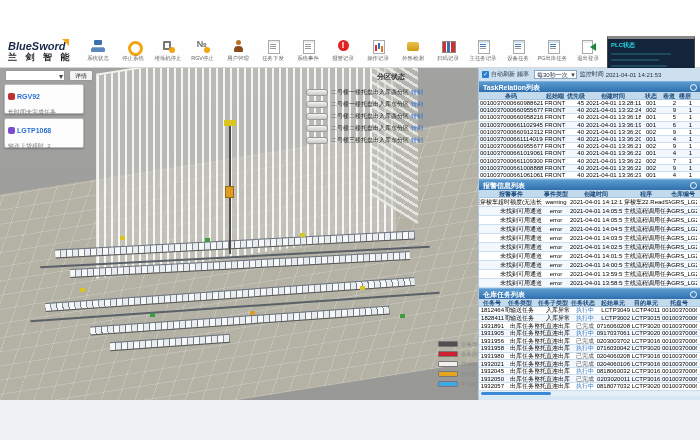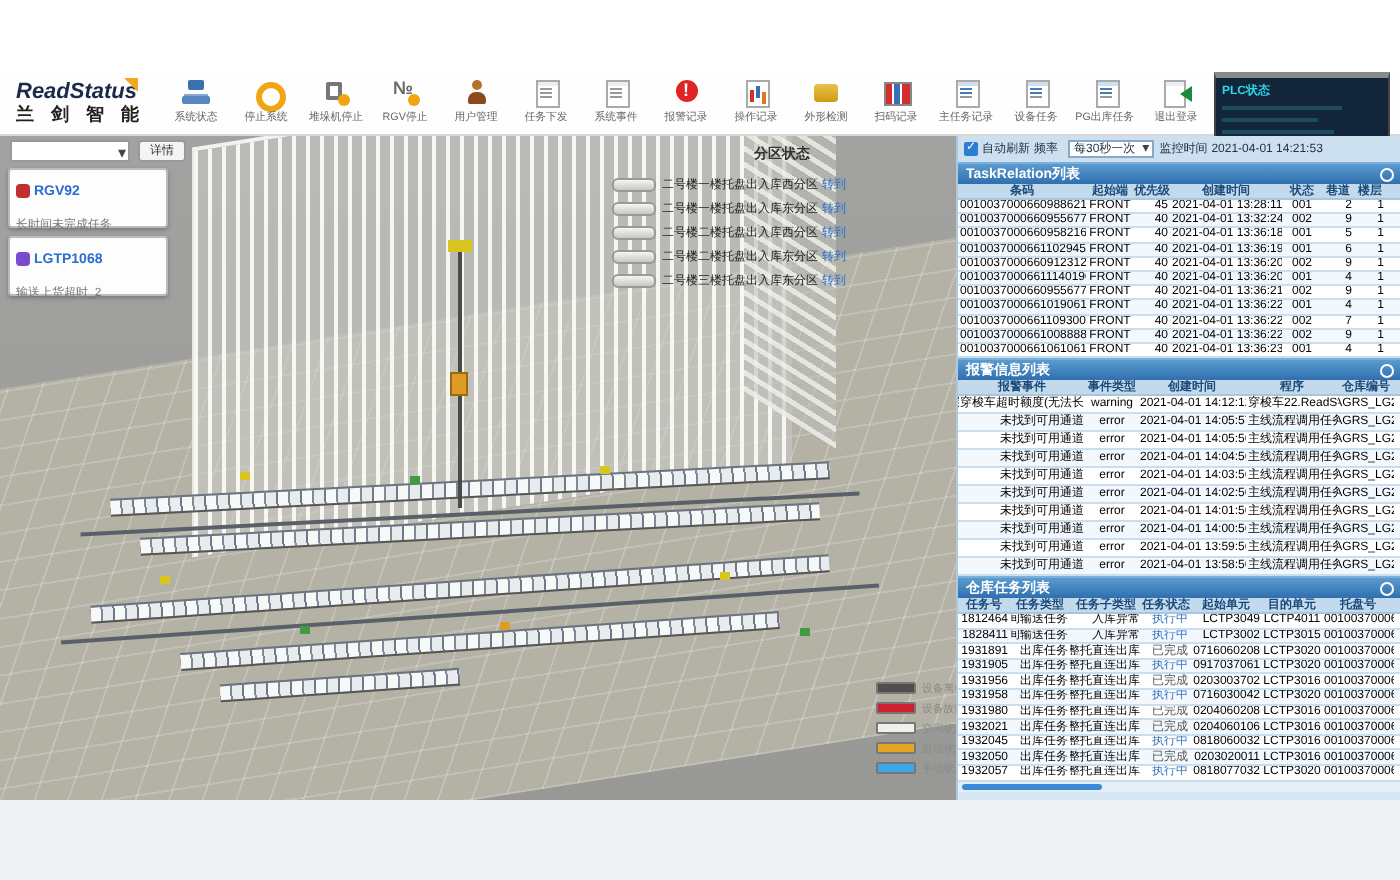--- a/index.html
+++ b/index.html
@@ -109,21 +109,21 @@
   .footer { position:absolute; top:400px; left:0; width:700px; height:40px; background:#f0f1f4; }
 </style>
 </head>
 <body>
 
 <div class="frame">
 
   <div class="toolbar">
     <div class="logo">
       <div class="flag"></div>
-      <div class="en">ReadStatus</div>
+      <div class="en">BlueSword</div>
       <div class="cn">兰 剑 智 能</div>
     </div>
     <div class="tb-items" id="tb-items">
         <div class="tb-item">
           <div class="ic ic-network"></div>
           <span>系统状态</span>
         </div>
         <div class="tb-item">
           <div class="ic ic-ring"></div>
           <span>停止系统</span>

